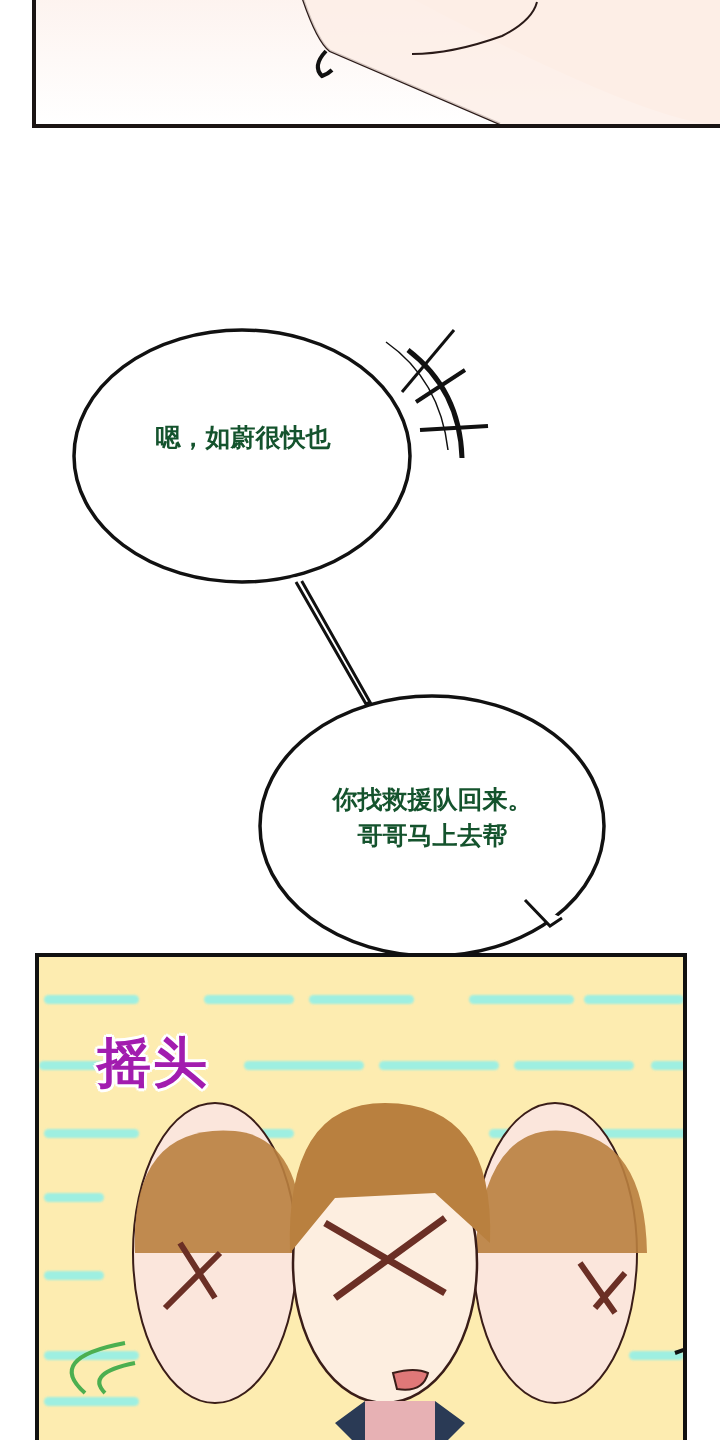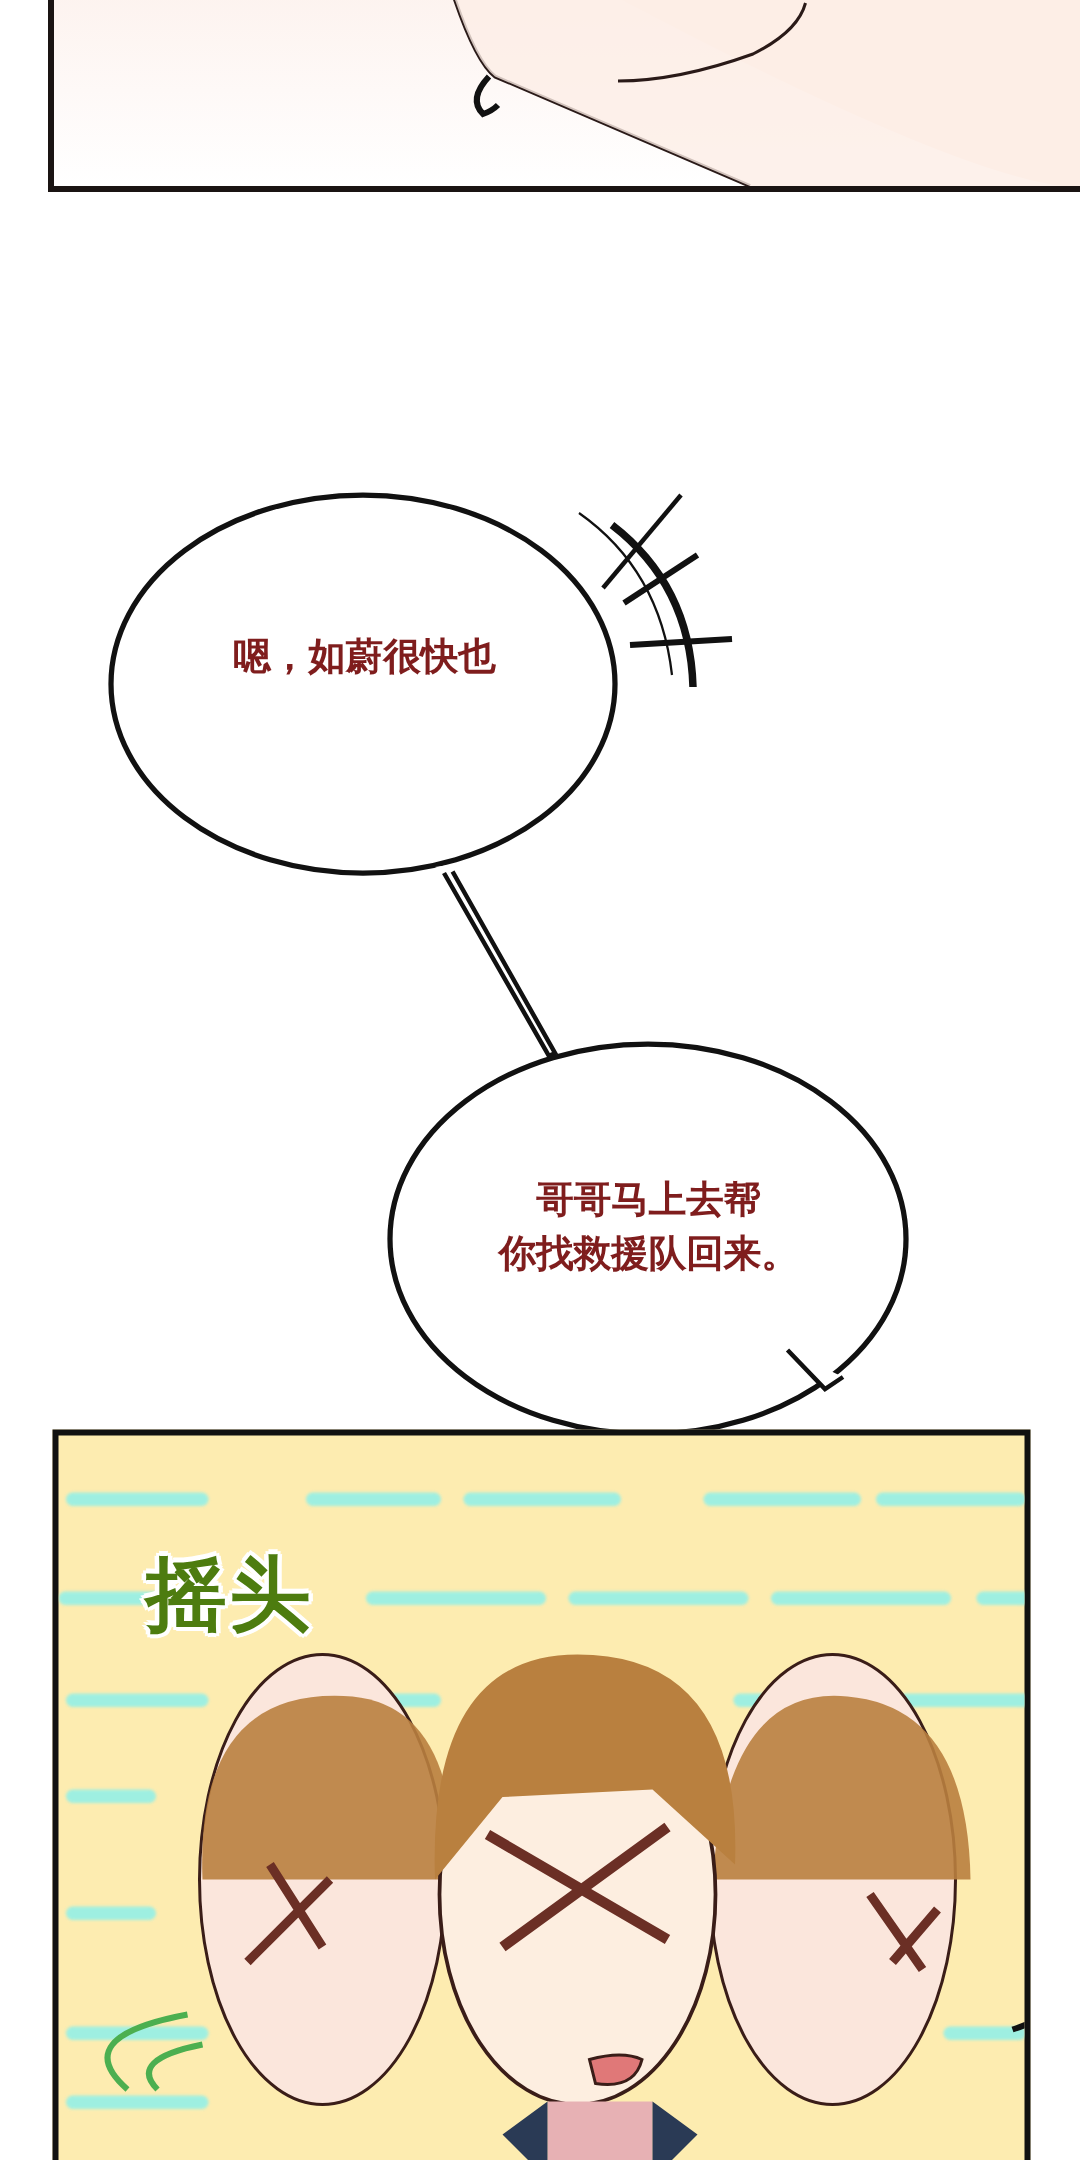--- a/index.html
+++ b/index.html
@@ -1,21 +1,21 @@
 <!DOCTYPE html>
 <html><head>
 <meta charset="utf-8">
 <style>
   html, body { margin:0; padding:0; }
   body { width:720px; height:1440px; background:#ffffff; position:relative; overflow:hidden; font-family:"DejaVu Sans", sans-serif; }
   .abs { position:absolute; }
   #panel-top { left:32px; top:-4px; width:700px; height:132px; border:4px solid #1a1413; border-top:none; border-right:none; background:linear-gradient(180deg,#fdf3ef 0%, #ffffff 100%); box-sizing:border-box; overflow:hidden; }
-  .bubble-text { position:absolute; text-align:center; font-size:25px; line-height:36px; color:#7f1d1d; font-weight:bold; font-family:"DejaVu Sans", sans-serif; }
+  .bubble-text { position:absolute; text-align:center; font-size:25px; line-height:36px; color:#14532d; font-weight:bold; font-family:"DejaVu Sans", sans-serif; }
   #panel-bottom { left:35px; top:953px; width:652px; height:500px; border:4px solid #111; background:#fdecb0; box-sizing:border-box; overflow:hidden; }
-  #sfx { position:absolute; left:58px; top:70px; font-size:54px; font-weight:bold; color:#4d7c0f; -webkit-text-stroke:0; text-shadow: 3px 0 #fff,-3px 0 #fff,0 3px #fff,0 -3px #fff,2px 2px #fff,-2px -2px #fff,2px -2px #fff,-2px 2px #fff; letter-spacing:2px; font-family:"DejaVu Sans", sans-serif; }
+  #sfx { position:absolute; left:58px; top:70px; font-size:54px; font-weight:bold; color:#a21caf; -webkit-text-stroke:0; text-shadow: 3px 0 #fff,-3px 0 #fff,0 3px #fff,0 -3px #fff,2px 2px #fff,-2px -2px #fff,2px -2px #fff,-2px 2px #fff; letter-spacing:2px; font-family:"DejaVu Sans", sans-serif; }
   .stripe { position:absolute; height:9px; border-radius:5px; background:#8ef0ea; opacity:0.85; filter:blur(1px); }
 </style>
 </head>
 <body>
 
 <div id="panel-top" class="abs">
   <svg width="700" height="132" style="position:absolute;left:-4px;top:0">
     <path d="M375 0 Q 640 140 700 128 L 700 0 Z" fill="#fdeee6"></path>
     <path d="M 270 0 Q 285 45 298 55 L 468 128" stroke="#2a1a18" stroke-width="2.5" fill="none"></path>
     <path d="M 298 55 L 468 128 L 700 128 L 700 0 L 270 0 Q 285 45 298 55 Z" fill="#fdeee6" opacity="0.8"></path>
@@ -37,22 +37,22 @@
 </svg>
 <div class="bubble-text" style="left:118px;top:420px;width:250px;">
   <div>嗯，如蔚很快也</div>
 </div>
 
 <svg class="abs" style="left:250px;top:690px" width="370" height="275">
   <ellipse cx="182" cy="136" rx="172" ry="130" fill="#fff" stroke="#111" stroke-width="3.5"></ellipse>
   <path d="M 275 210 L 300 236 L 312 228" fill="#fff" stroke="#111" stroke-width="3"></path>
 </svg>
 <div class="bubble-text" style="left:300px;top:782px;width:265px;">
+  <div>你找救援队回来。</div>
   <div>哥哥马上去帮</div>
-  <div>你找救援队回来。</div>
 </div>
 
 <div id="panel-bottom" class="abs">
   <div class="stripe" style="left:5px;top:38px;width:95px"></div>
   <div class="stripe" style="left:165px;top:38px;width:90px"></div>
   <div class="stripe" style="left:270px;top:38px;width:105px"></div>
   <div class="stripe" style="left:430px;top:38px;width:105px"></div>
   <div class="stripe" style="left:545px;top:38px;width:100px"></div>
   <div class="stripe" style="left:0;top:104px;width:70px"></div>
   <div class="stripe" style="left:205px;top:104px;width:120px"></div>

